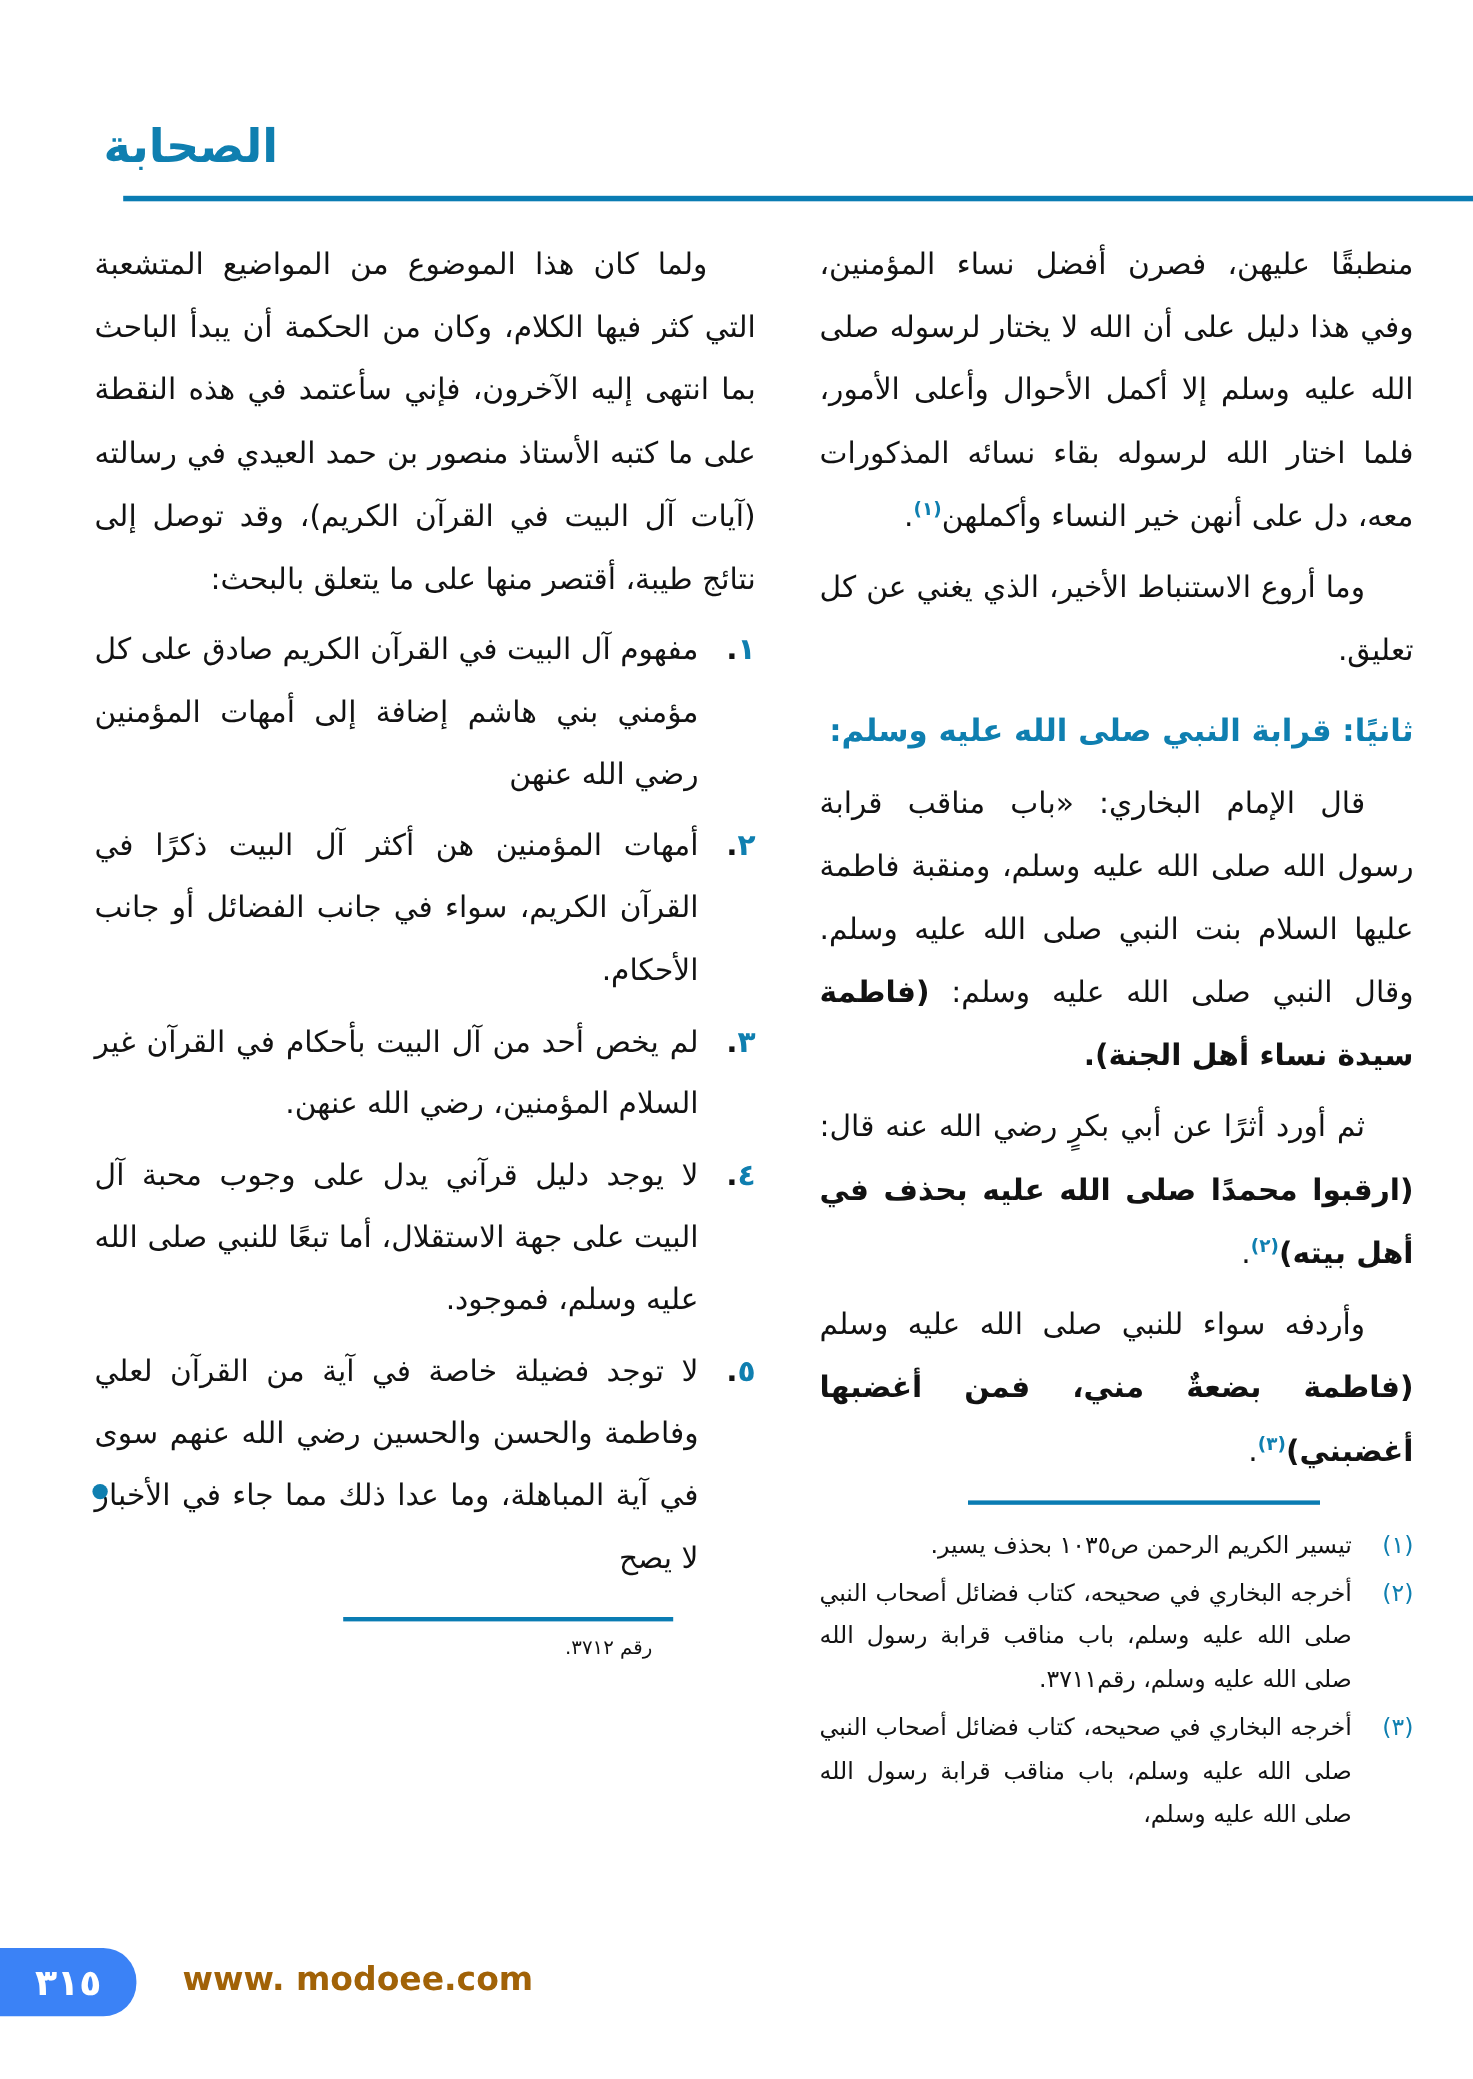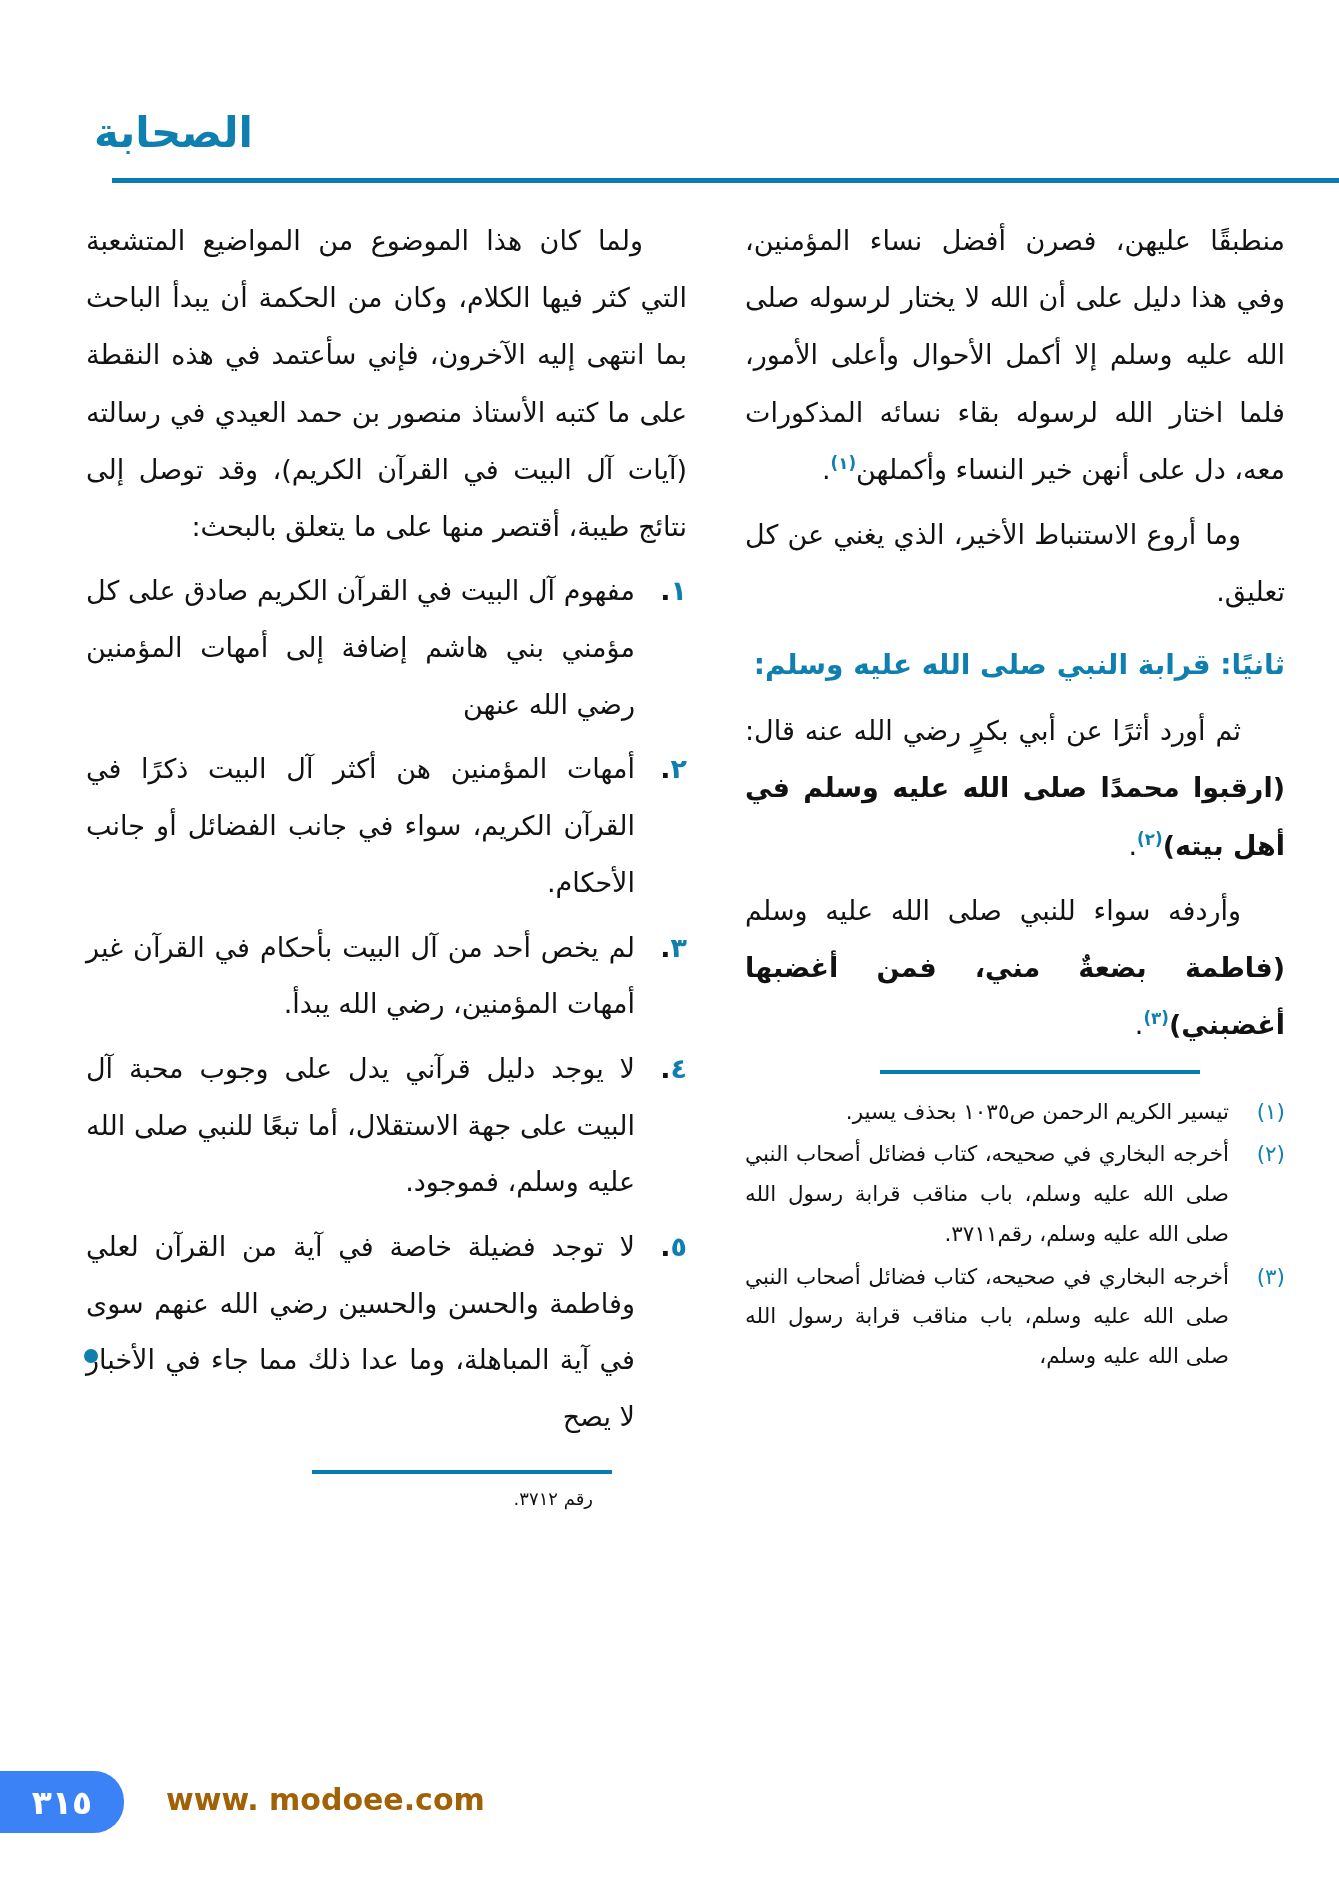--- a/index.html
+++ b/index.html
@@ -54,22 +54,23 @@
 
   <div class="content">
 
     <div class="col-main">
       <p class="body"><span>منطبقًا عليهن، فصرن أفضل نساء المؤمنين، وفي هذا دليل على أن الله لا يختار لرسوله صلى الله عليه وسلم إلا أكمل الأحوال وأعلى الأمور، فلما اختار الله لرسوله بقاء نسائه المذكورات معه، دل على أنهن خير النساء وأكملهن</span><sup class="fn-ref">(١)</sup><span>.</span></p>
 
       <p class="body indent"><span>وما أروع الاستنباط الأخير، الذي يغني عن كل تعليق.</span></p>
 
       <h2 class="section">ثانيًا: قرابة النبي صلى الله عليه وسلم:</h2>
 
+      <p class="body indent"><span>قال الإمام البخاري: «باب مناقب قرابة رسول الله صلى الله عليه وسلم، ومنقبة فاطمة عليها السلام بنت النبي صلى الله عليه وسلم. وقال النبي صلى الله عليه وسلم: </span><span class="quote-bold">(فاطمة سيدة نساء أهل الجنة).</span></p>
 
-      <p class="body indent"><span>ثم أورد أثرًا عن أبي بكرٍ رضي الله عنه قال: </span><span class="quote-bold">(ارقبوا محمدًا صلى الله عليه وسلم في أهل بيته)</span><sup class="fn-ref">(٢)</sup><span>.</span></p>
+      <p class="body indent"><span>ثم أورد أثرًا عن أبي بكرٍ رضي الله عنه قال: </span><span class="quote-bold">(ارقبوا محمدًا صلى الله عليه بحذف في أهل بيته)</span><sup class="fn-ref">(٢)</sup><span>.</span></p>
 
       <p class="body indent"><span>وأردفه سواء للنبي صلى الله عليه وسلم </span><span class="quote-bold">(فاطمة بضعةٌ مني، فمن أغضبها أغضبني)</span><sup class="fn-ref">(٣)</sup><span>.</span></p>
 
       <div class="fnsep"></div>
 
       <div class="footnote">
         <span class="fn-num">(١)</span>
         <span class="fn-text">تيسير الكريم الرحمن ص١٠٣٥ بحذف يسير.</span>
       </div>
       <div class="footnote">
@@ -89,21 +90,21 @@
         <div class="li">
           <span class="li-num"><span>١</span><span class="li-dot">.</span></span>
           <span class="li-text">مفهوم آل البيت في القرآن الكريم صادق على كل مؤمني بني هاشم إضافة إلى أمهات المؤمنين رضي الله عنهن</span>
         </div>
         <div class="li">
           <span class="li-num"><span>٢</span><span class="li-dot">.</span></span>
           <span class="li-text">أمهات المؤمنين هن أكثر آل البيت ذكرًا في القرآن الكريم، سواء في جانب الفضائل أو جانب الأحكام.</span>
         </div>
         <div class="li">
           <span class="li-num"><span>٣</span><span class="li-dot">.</span></span>
-          <span class="li-text">لم يخص أحد من آل البيت بأحكام في القرآن غير أمهات المؤمنين، رضي الله يبدأ.</span>
+          <span class="li-text">لم يخص أحد من آل البيت بأحكام في القرآن غير السلام المؤمنين، رضي الله عنهن.</span>
         </div>
         <div class="li">
           <span class="li-num"><span>٤</span><span class="li-dot">.</span></span>
           <span class="li-text">لا يوجد دليل قرآني يدل على وجوب محبة آل البيت على جهة الاستقلال، أما تبعًا للنبي صلى الله عليه وسلم، فموجود.</span>
         </div>
         <div class="li">
           <span class="li-num"><span>٥</span><span class="li-dot">.</span></span>
           <span class="li-text">لا توجد فضيلة خاصة في آية من القرآن لعلي وفاطمة والحسن والحسين رضي الله عنهم سوى في آية المباهلة، وما عدا ذلك مما جاء في الأخبار لا يصح</span>
         </div>
       </div>

